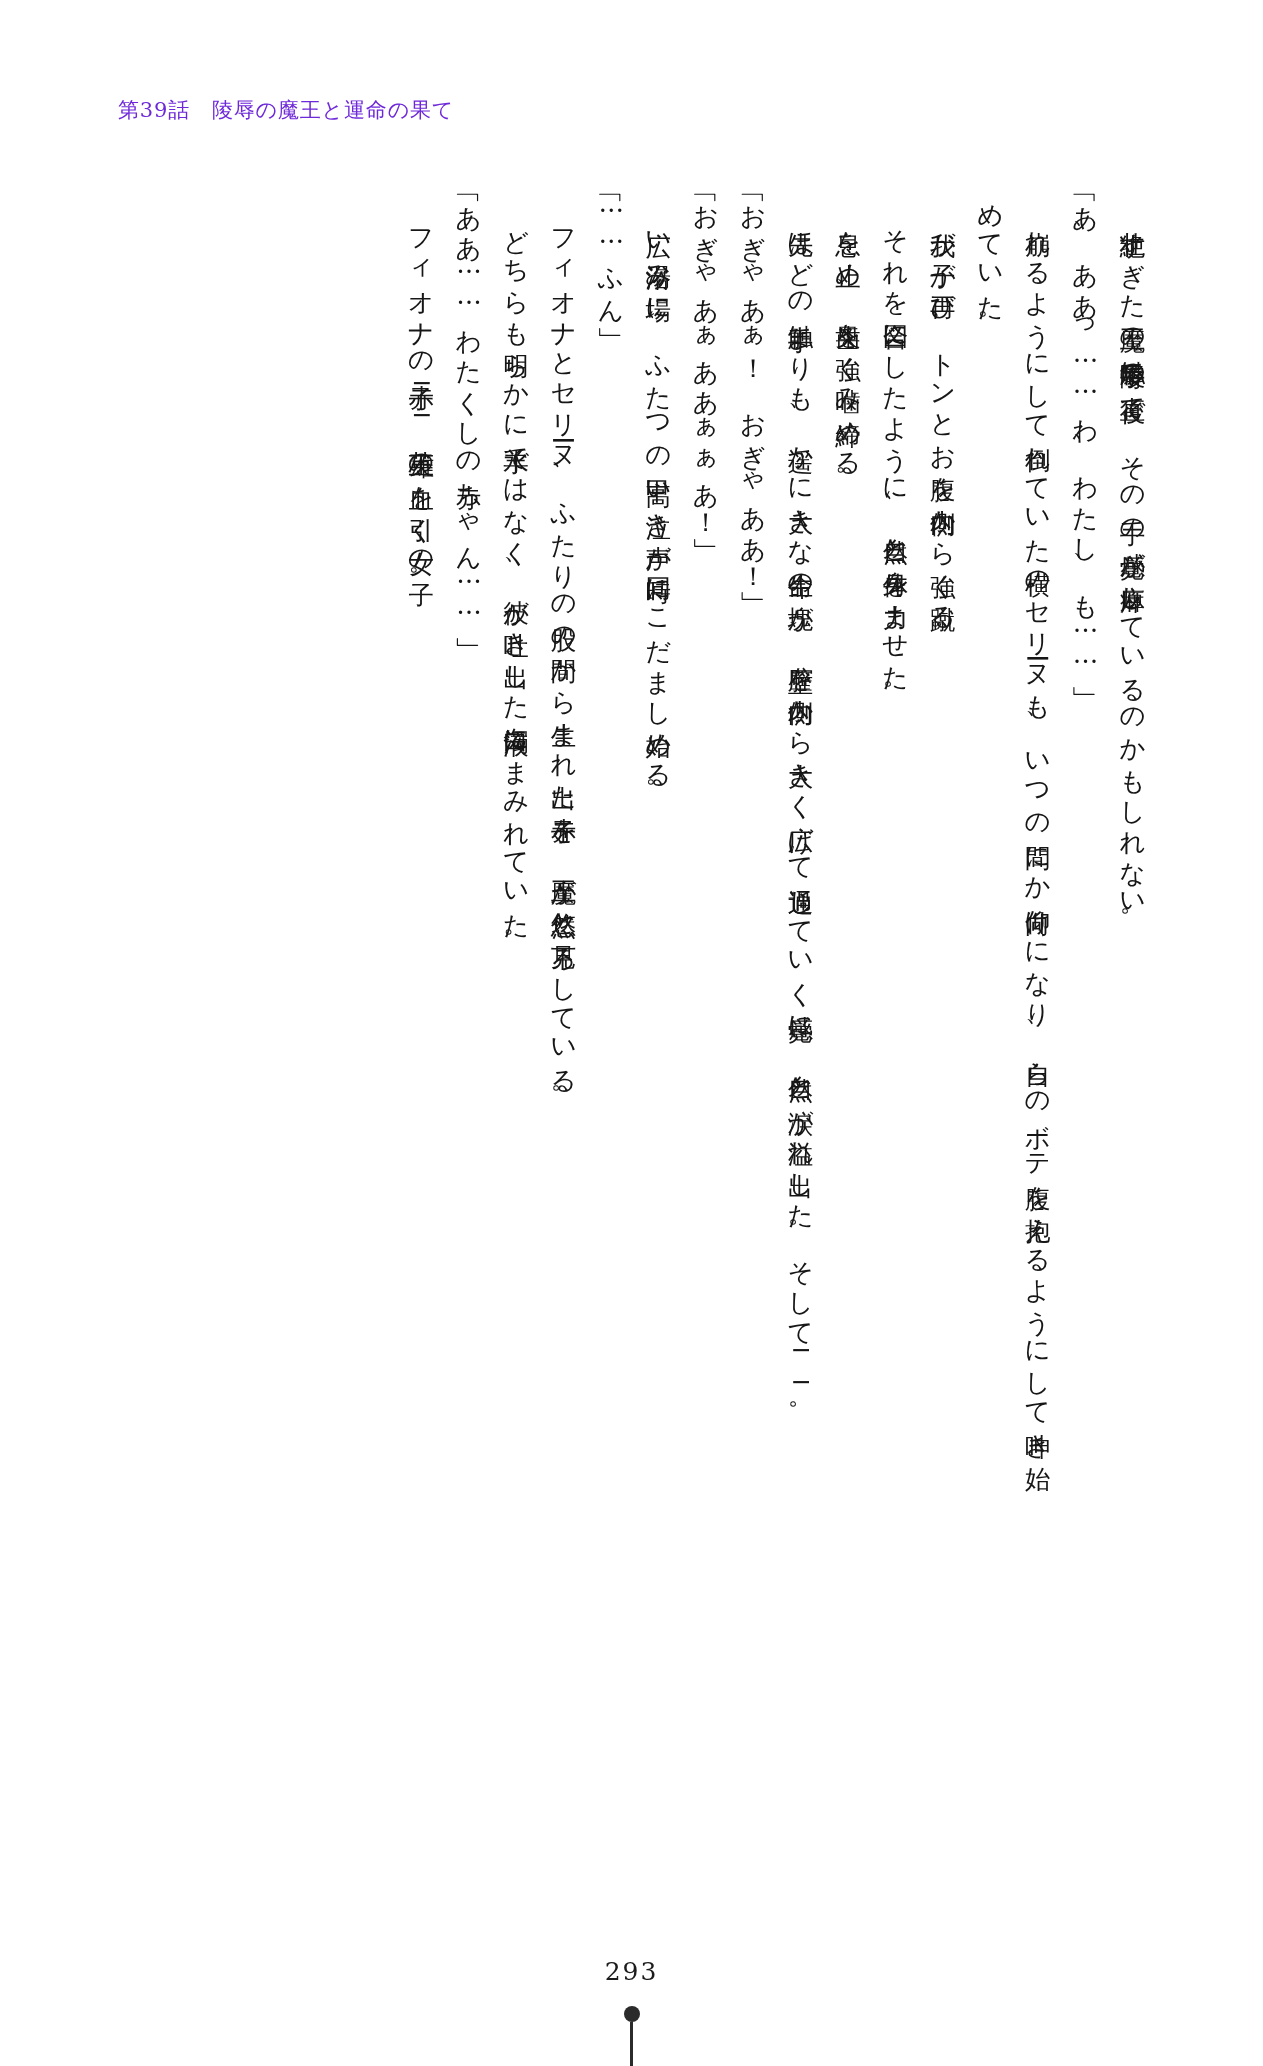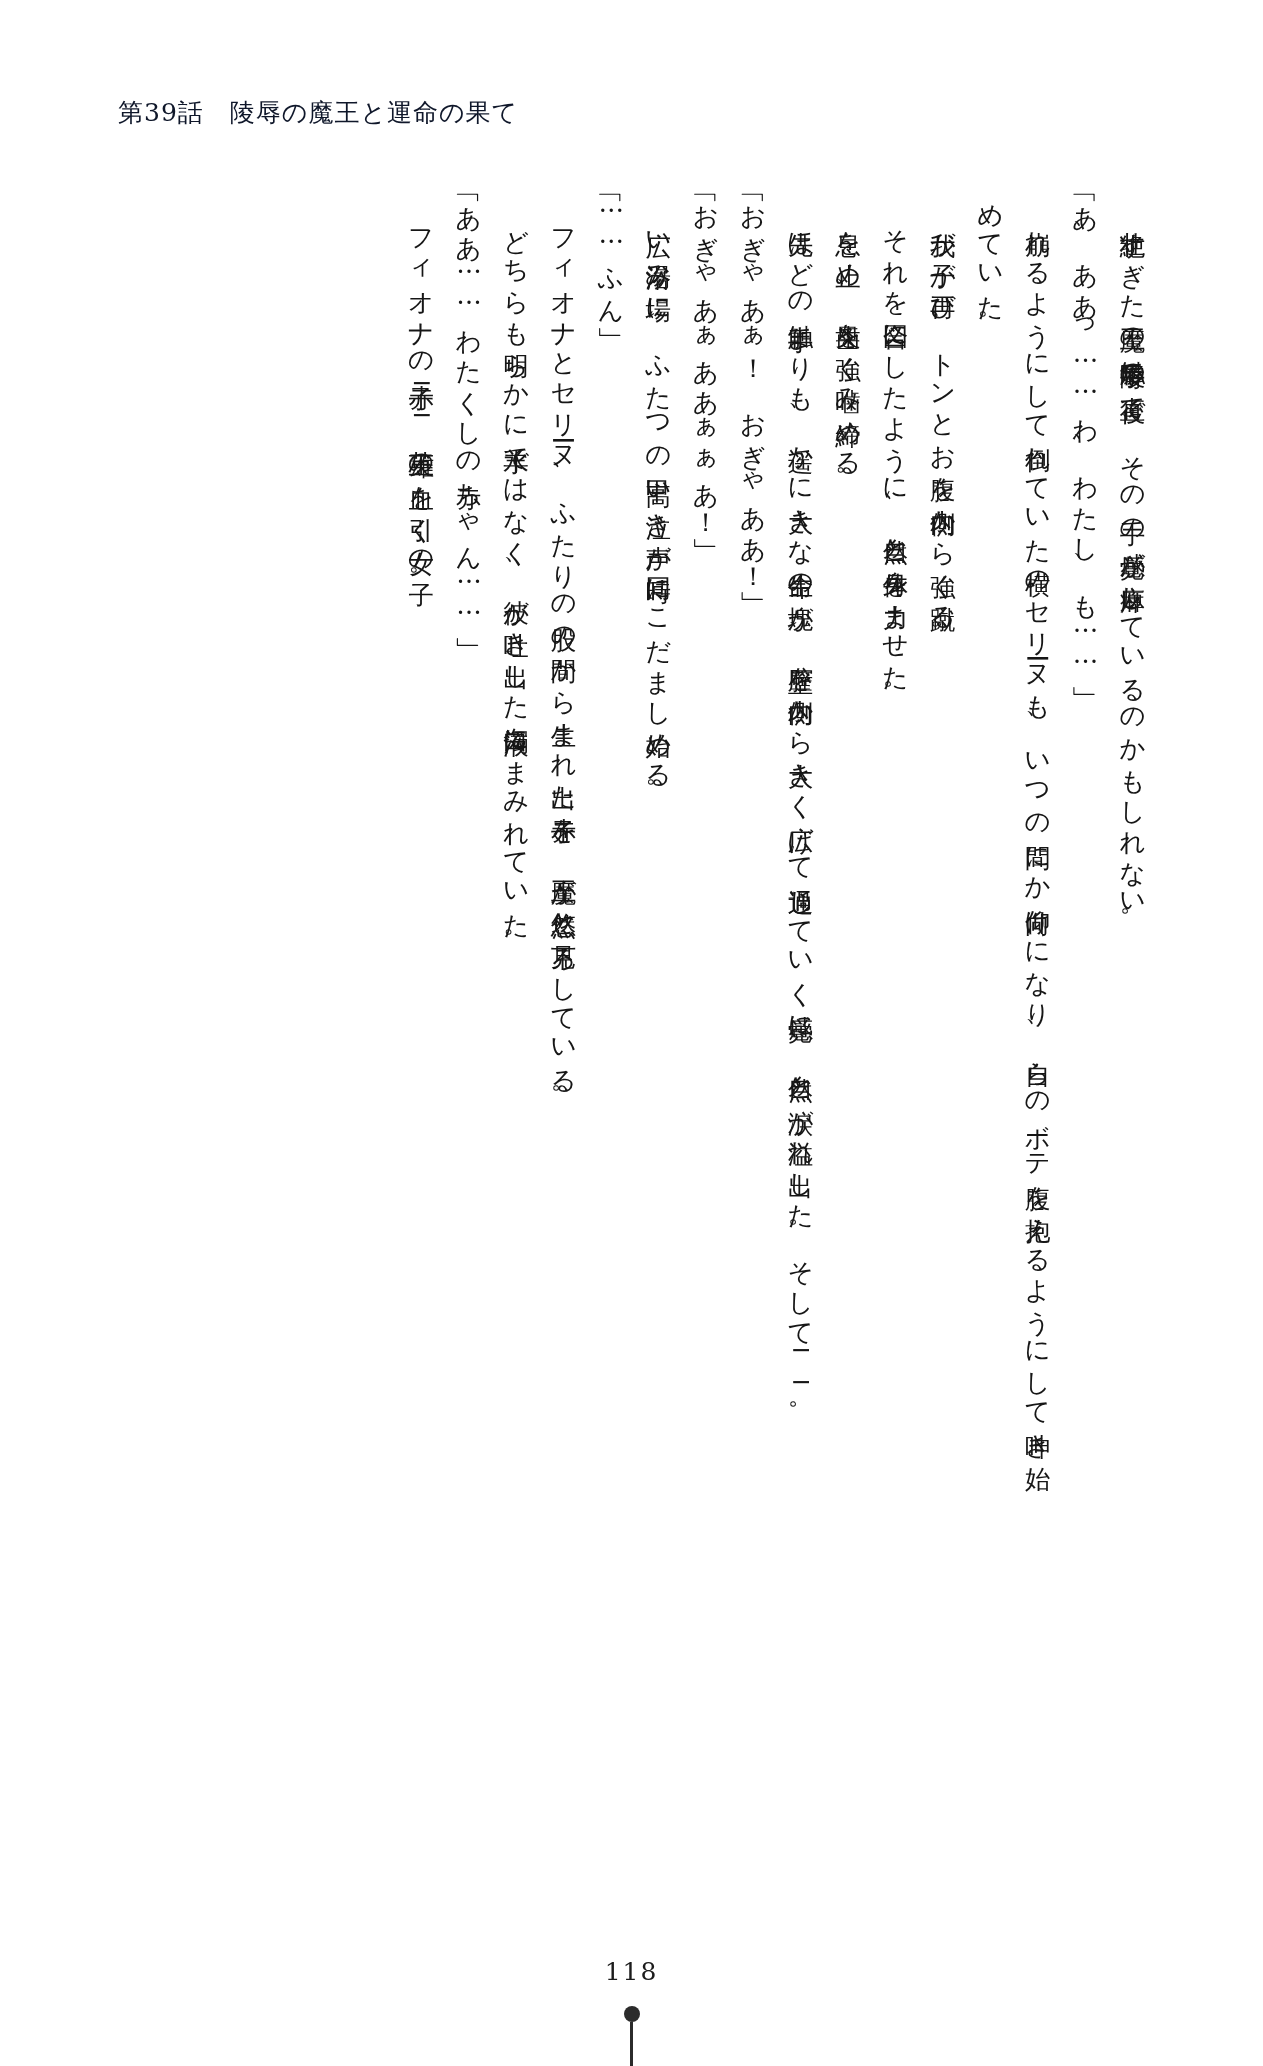--- a/index.html
+++ b/index.html
@@ -20,23 +20,23 @@
     position: absolute;
     inset: 0;
     background: #ffffff;
   }
 
   
   .running-head {
     position: absolute;
     top: 96px;
     left: 118px;
-    font-size: 25px;
+    font-size: 21px;
     letter-spacing: 0.04em;
-    color: #0f172a;
+    color: #6d28d9;
     white-space: pre;
     font-family: "DejaVu Serif", "Liberation Serif", serif;
   }
 
   
   .body-block {
     position: absolute;
     top: 186px;
     left: 116px;
     width: 1040px;
@@ -117,20 +117,20 @@
     <p>「おぎゃあぁ！　おぎゃああ！」</p>
     <p>「おぎゃあぁああぁぁあ！」</p>
     <p class="indent">広い湯浴み場に、ふたつの甲高い泣き声が同時にこだまし始める。</p>
     <p>「……ふん」</p>
     <p class="indent">フィオナとセリーヌ、ふたりの股の間から生まれ出た赤子を、魔王が悠然と見下ろしている。</p>
     <p class="indent">どちらも明らかに羊水ではなく、彼が吐き出した白濁液にまみれていた。</p>
     <p>「ああ……わたくしの赤ちゃん……」</p>
     <p class="indent">フィオナの赤子──英雄王の血を引く女の子。</p>
   </div>
 
-  <div class="folio">118</div>
+  <div class="folio">293</div>
 
   <div class="binding-mark">
     <div class="dot"></div>
     <div class="stem"></div>
   </div>
 
 </div>
 
 </body></html>

